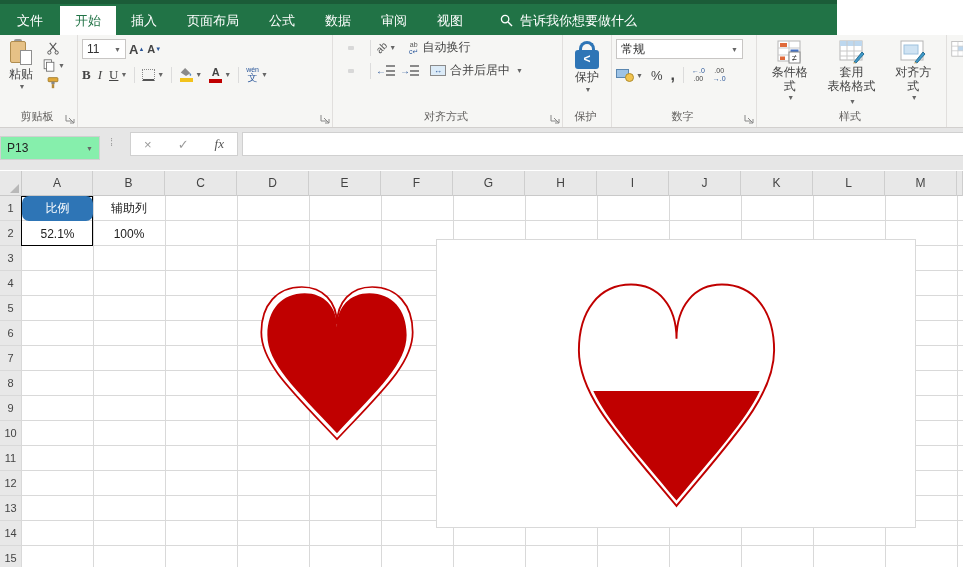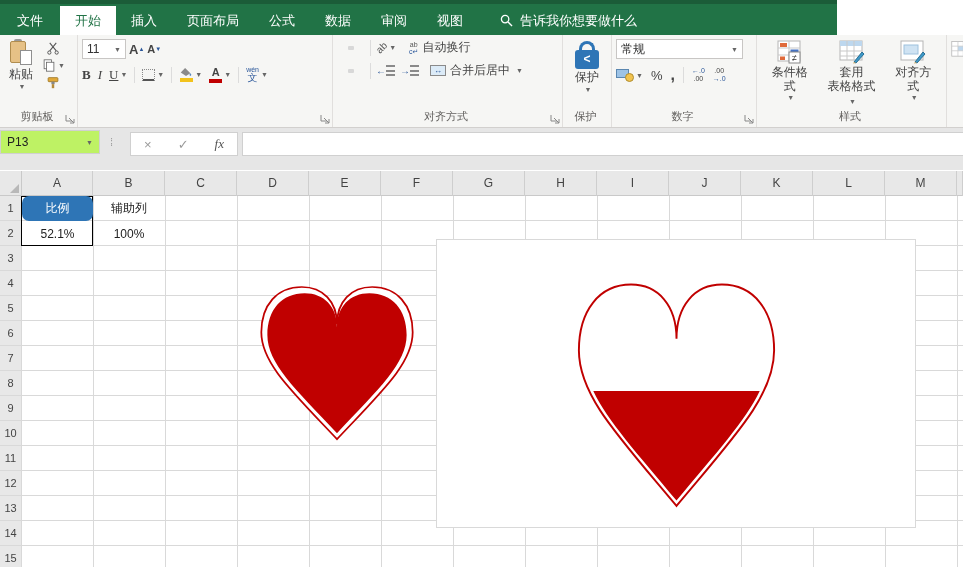--- a/index.html
+++ b/index.html
@@ -71,21 +71,21 @@
 
   
   .style-btn { display:flex; flex-direction:column; align-items:center; font-size:12px; color:#444; padding:1px 6px; line-height:1.15; cursor:pointer; text-align:center; }
   .sgrid { width:26px; height:24px; margin-bottom:2px; }
 
   
   .sliver { overflow:hidden; border-right:none; }
 
   
   .fxbar { position:absolute; left:0; top:128px; width:963px; height:42px; background:#e6e6e6; }
-  .namebox { position:absolute; left:0; top:2px; width:100px; height:24px; background:#bef264; border:1px solid #d0d0d0; display:flex; align-items:center; font-size:12px; color:#222; padding:0 6px; justify-content:space-between; }
+  .namebox { position:absolute; left:0; top:8px; width:100px; height:24px; background:#86efac; border:1px solid #d0d0d0; display:flex; align-items:center; font-size:12px; color:#222; padding:0 6px; justify-content:space-between; }
   .fxdots { position:absolute; left:110px; top:8px; color:#a0a0a0; font-size:11px; letter-spacing:0; }
   .fxbtns { position:absolute; left:130px; top:4px; width:108px; height:24px; background:#fff; border:1px solid #d0d0d0; display:flex; align-items:center; justify-content:space-around; color:#9a9a9a; font-size:13px; }
   .fxbtns .fx { font-style:italic; font-family:"Liberation Serif",serif; color:#555; }
   .fxinput { position:absolute; left:242px; top:4px; right:0; height:24px; background:#fff; border:1px solid #d0d0d0; border-right:none; }
 
   
   .sheet { position:absolute; left:0; top:171px; width:963px; height:396px; background:#fff; }
   .corner { position:absolute; left:0; top:0; width:22px; height:25px; background:#e8e8e8; border-right:1px solid #c9c9c9; border-bottom:1px solid #c9c9c9; }
   .corner::after { content:""; position:absolute; right:2px; bottom:2px; border-left:9px solid transparent; border-bottom:9px solid #b8b8b8; }
   .colheads { position:absolute; left:22px; top:0; right:0; height:25px; display:flex; background:#e8e8e8; border-bottom:1px solid #c9c9c9; }

